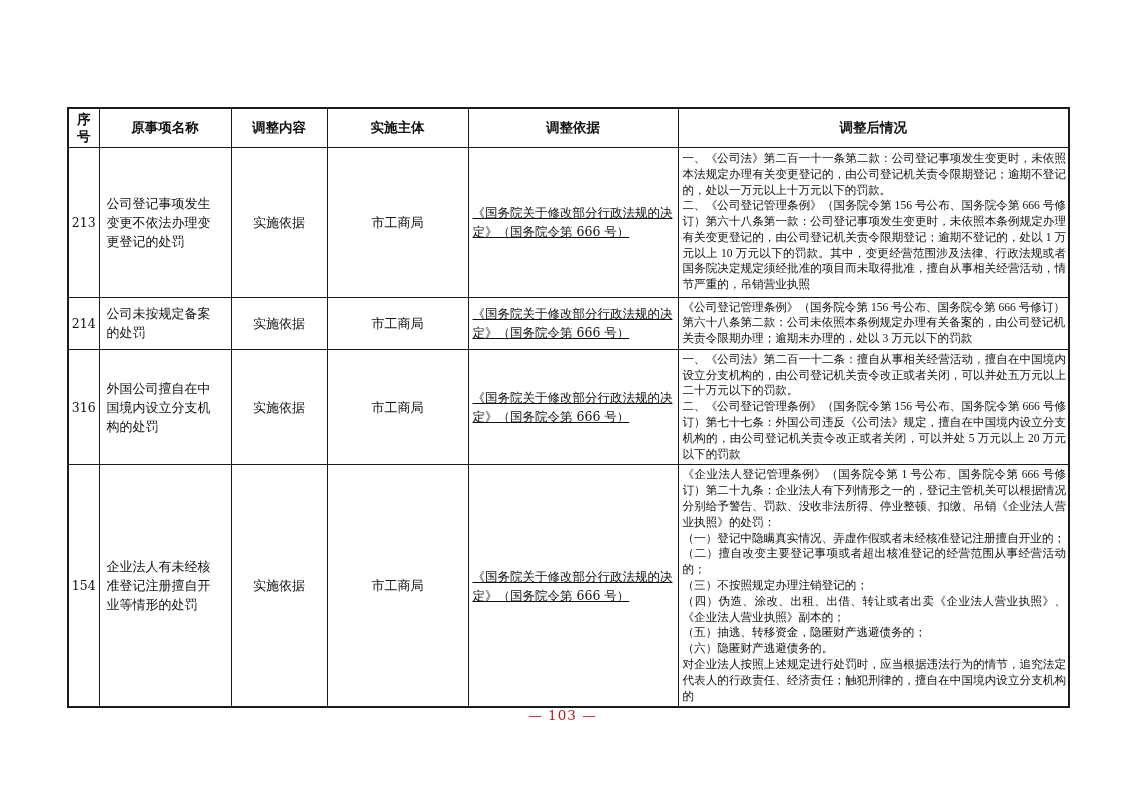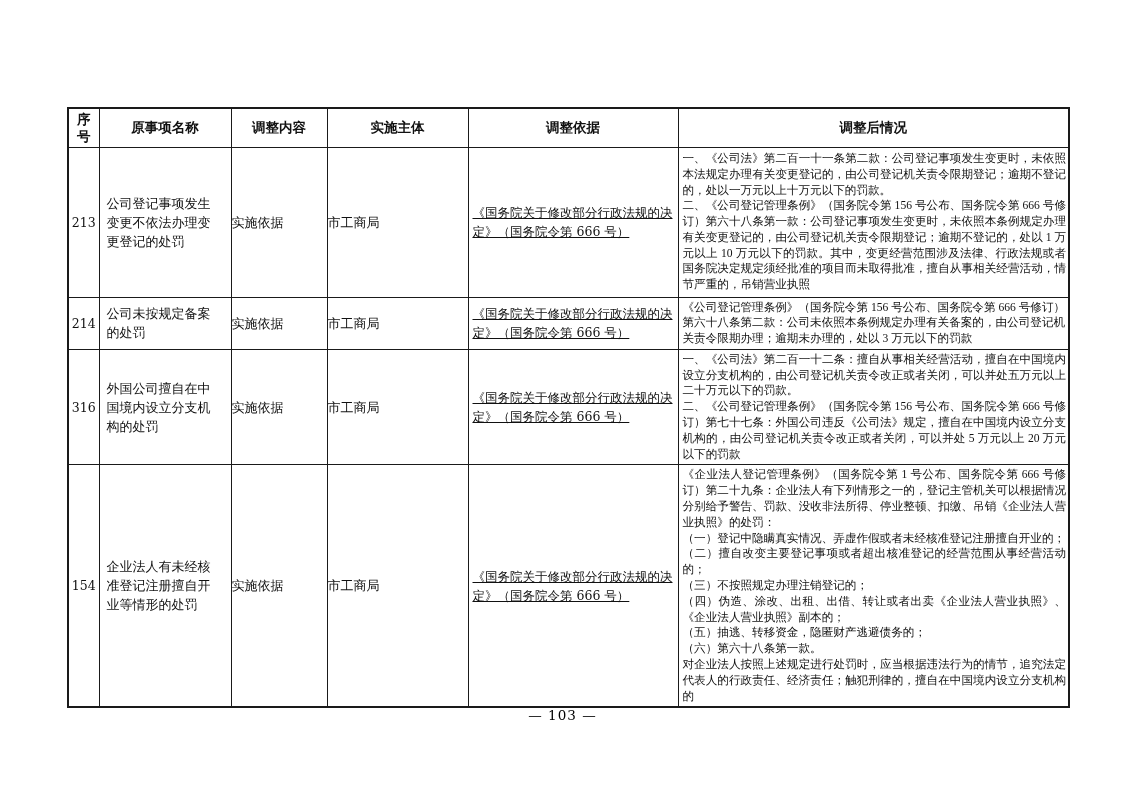--- a/index.html
+++ b/index.html
@@ -57,20 +57,21 @@
     font-size: 12.5px;
   }
   td.c-name {
     text-align: left;
     font-size: 13px;
     line-height: 19px;
     padding: 0 8px 0 7px;
     margin-top: 40px;
   }
   td.c-content, td.c-subject {
+    text-align: center;
     font-size: 13px;
     line-height: 19px;
   }
   td.c-basis {
     text-align: left;
     font-size: 12.5px;
     line-height: 19px;
     padding: 0 3px 0 4px;
     text-decoration: underline;
   }
@@ -84,21 +85,21 @@
   td.c-after div {
     text-align: justify;
   }
   .page-footer {
     position: absolute;
     left: 62px;
     top: 707px;
     width: 1001px;
     text-align: center;
     font-size: 13.5px;
-    color: #000000;
+    color: #b91c1c;
     letter-spacing: 1px;
   }
 </style>
 </head>
 <body>
 
 <div class="page">
 
   <table class="doc-table">
     <colgroup>
@@ -156,21 +157,21 @@
         <td class="c-content">实施依据</td>
         <td class="c-subject">市工商局</td>
         <td class="c-basis">《国务院关于修改部分行政法规的决定》（国务院令第 666 号）</td>
         <td class="c-after">
             <div>《企业法人登记管理条例》（国务院令第 1 号公布、国务院令第 666 号修订）第二十九条：企业法人有下列情形之一的，登记主管机关可以根据情况分别给予警告、罚款、没收非法所得、停业整顿、扣缴、吊销《企业法人营业执照》的处罚：</div>
             <div>（一）登记中隐瞒真实情况、弄虚作假或者未经核准登记注册擅自开业的；</div>
             <div>（二）擅自改变主要登记事项或者超出核准登记的经营范围从事经营活动的；</div>
             <div>（三）不按照规定办理注销登记的；</div>
             <div>（四）伪造、涂改、出租、出借、转让或者出卖《企业法人营业执照》、《企业法人营业执照》副本的；</div>
             <div>（五）抽逃、转移资金，隐匿财产逃避债务的；</div>
-            <div>（六）第六十八条第一款。</div>
+            <div>（六）隐匿财产逃避债务的。</div>
             <div>对企业法人按照上述规定进行处罚时，应当根据违法行为的情节，追究法定代表人的行政责任、经济责任；触犯刑律的，擅自在中国境内设立分支机构的</div>
           </td>
       </tr>
     </tbody>
   </table>
 
   <div class="page-footer">—  103  —</div>
 
 </div>
 

